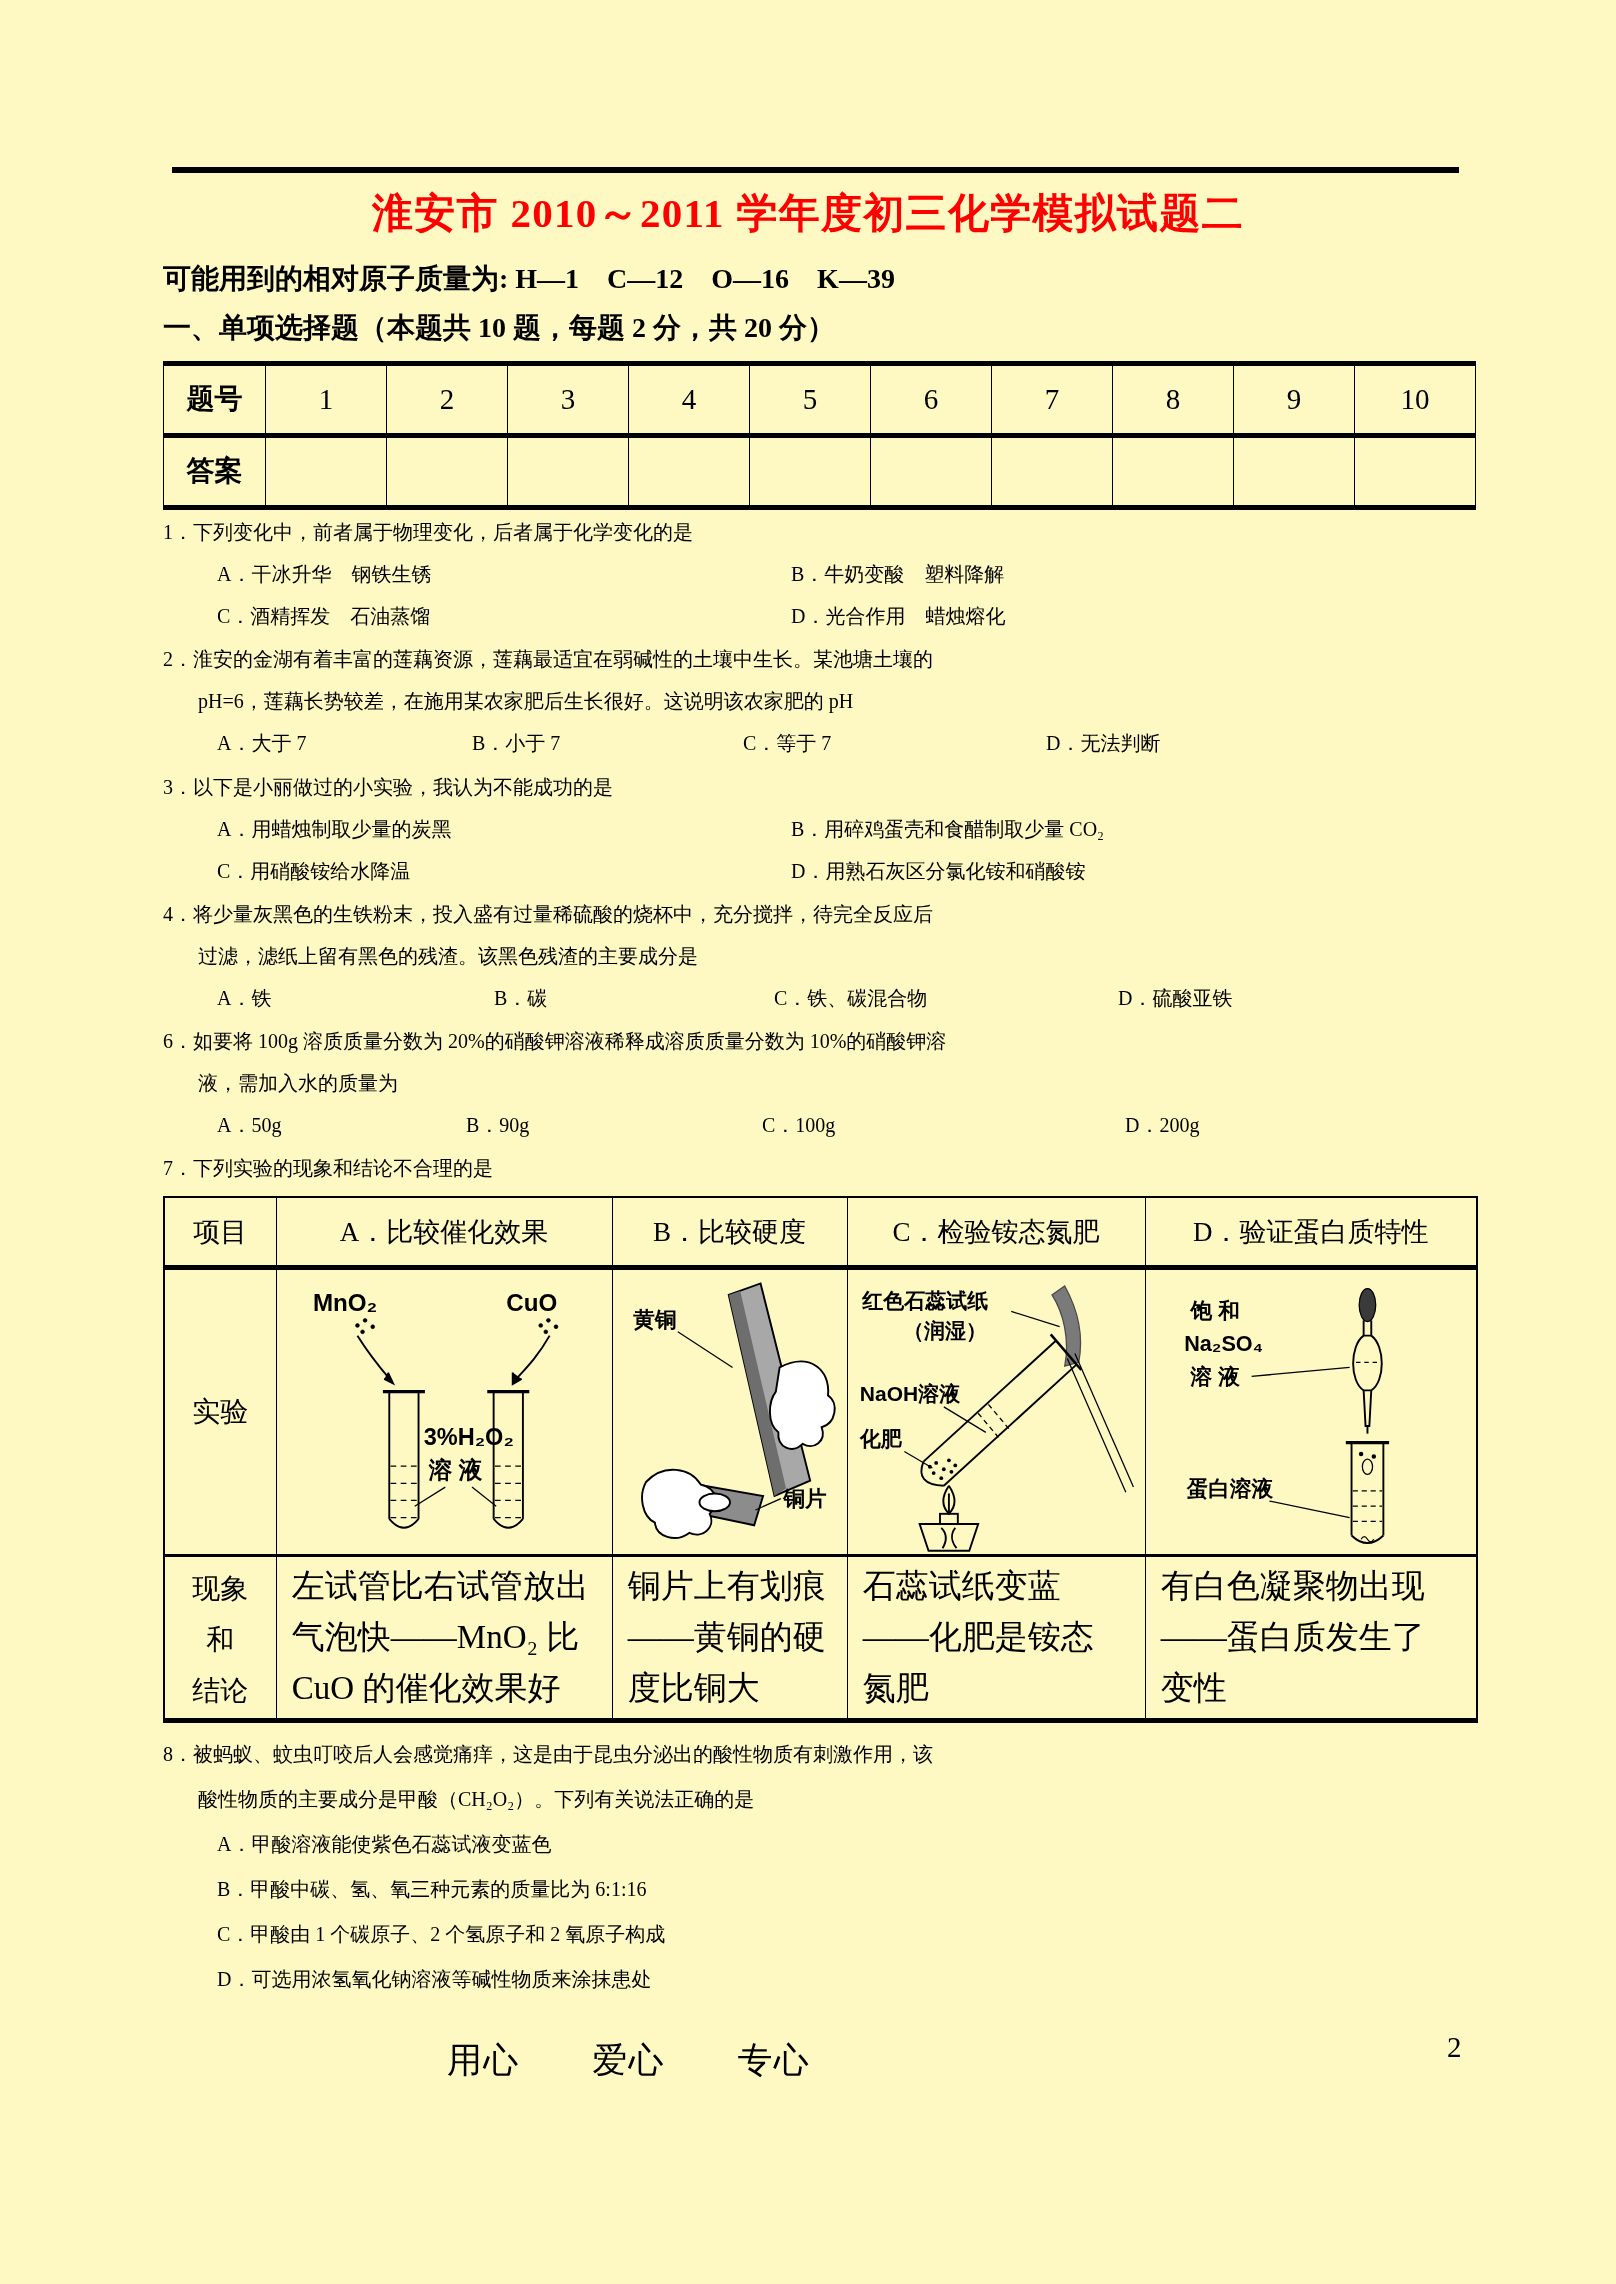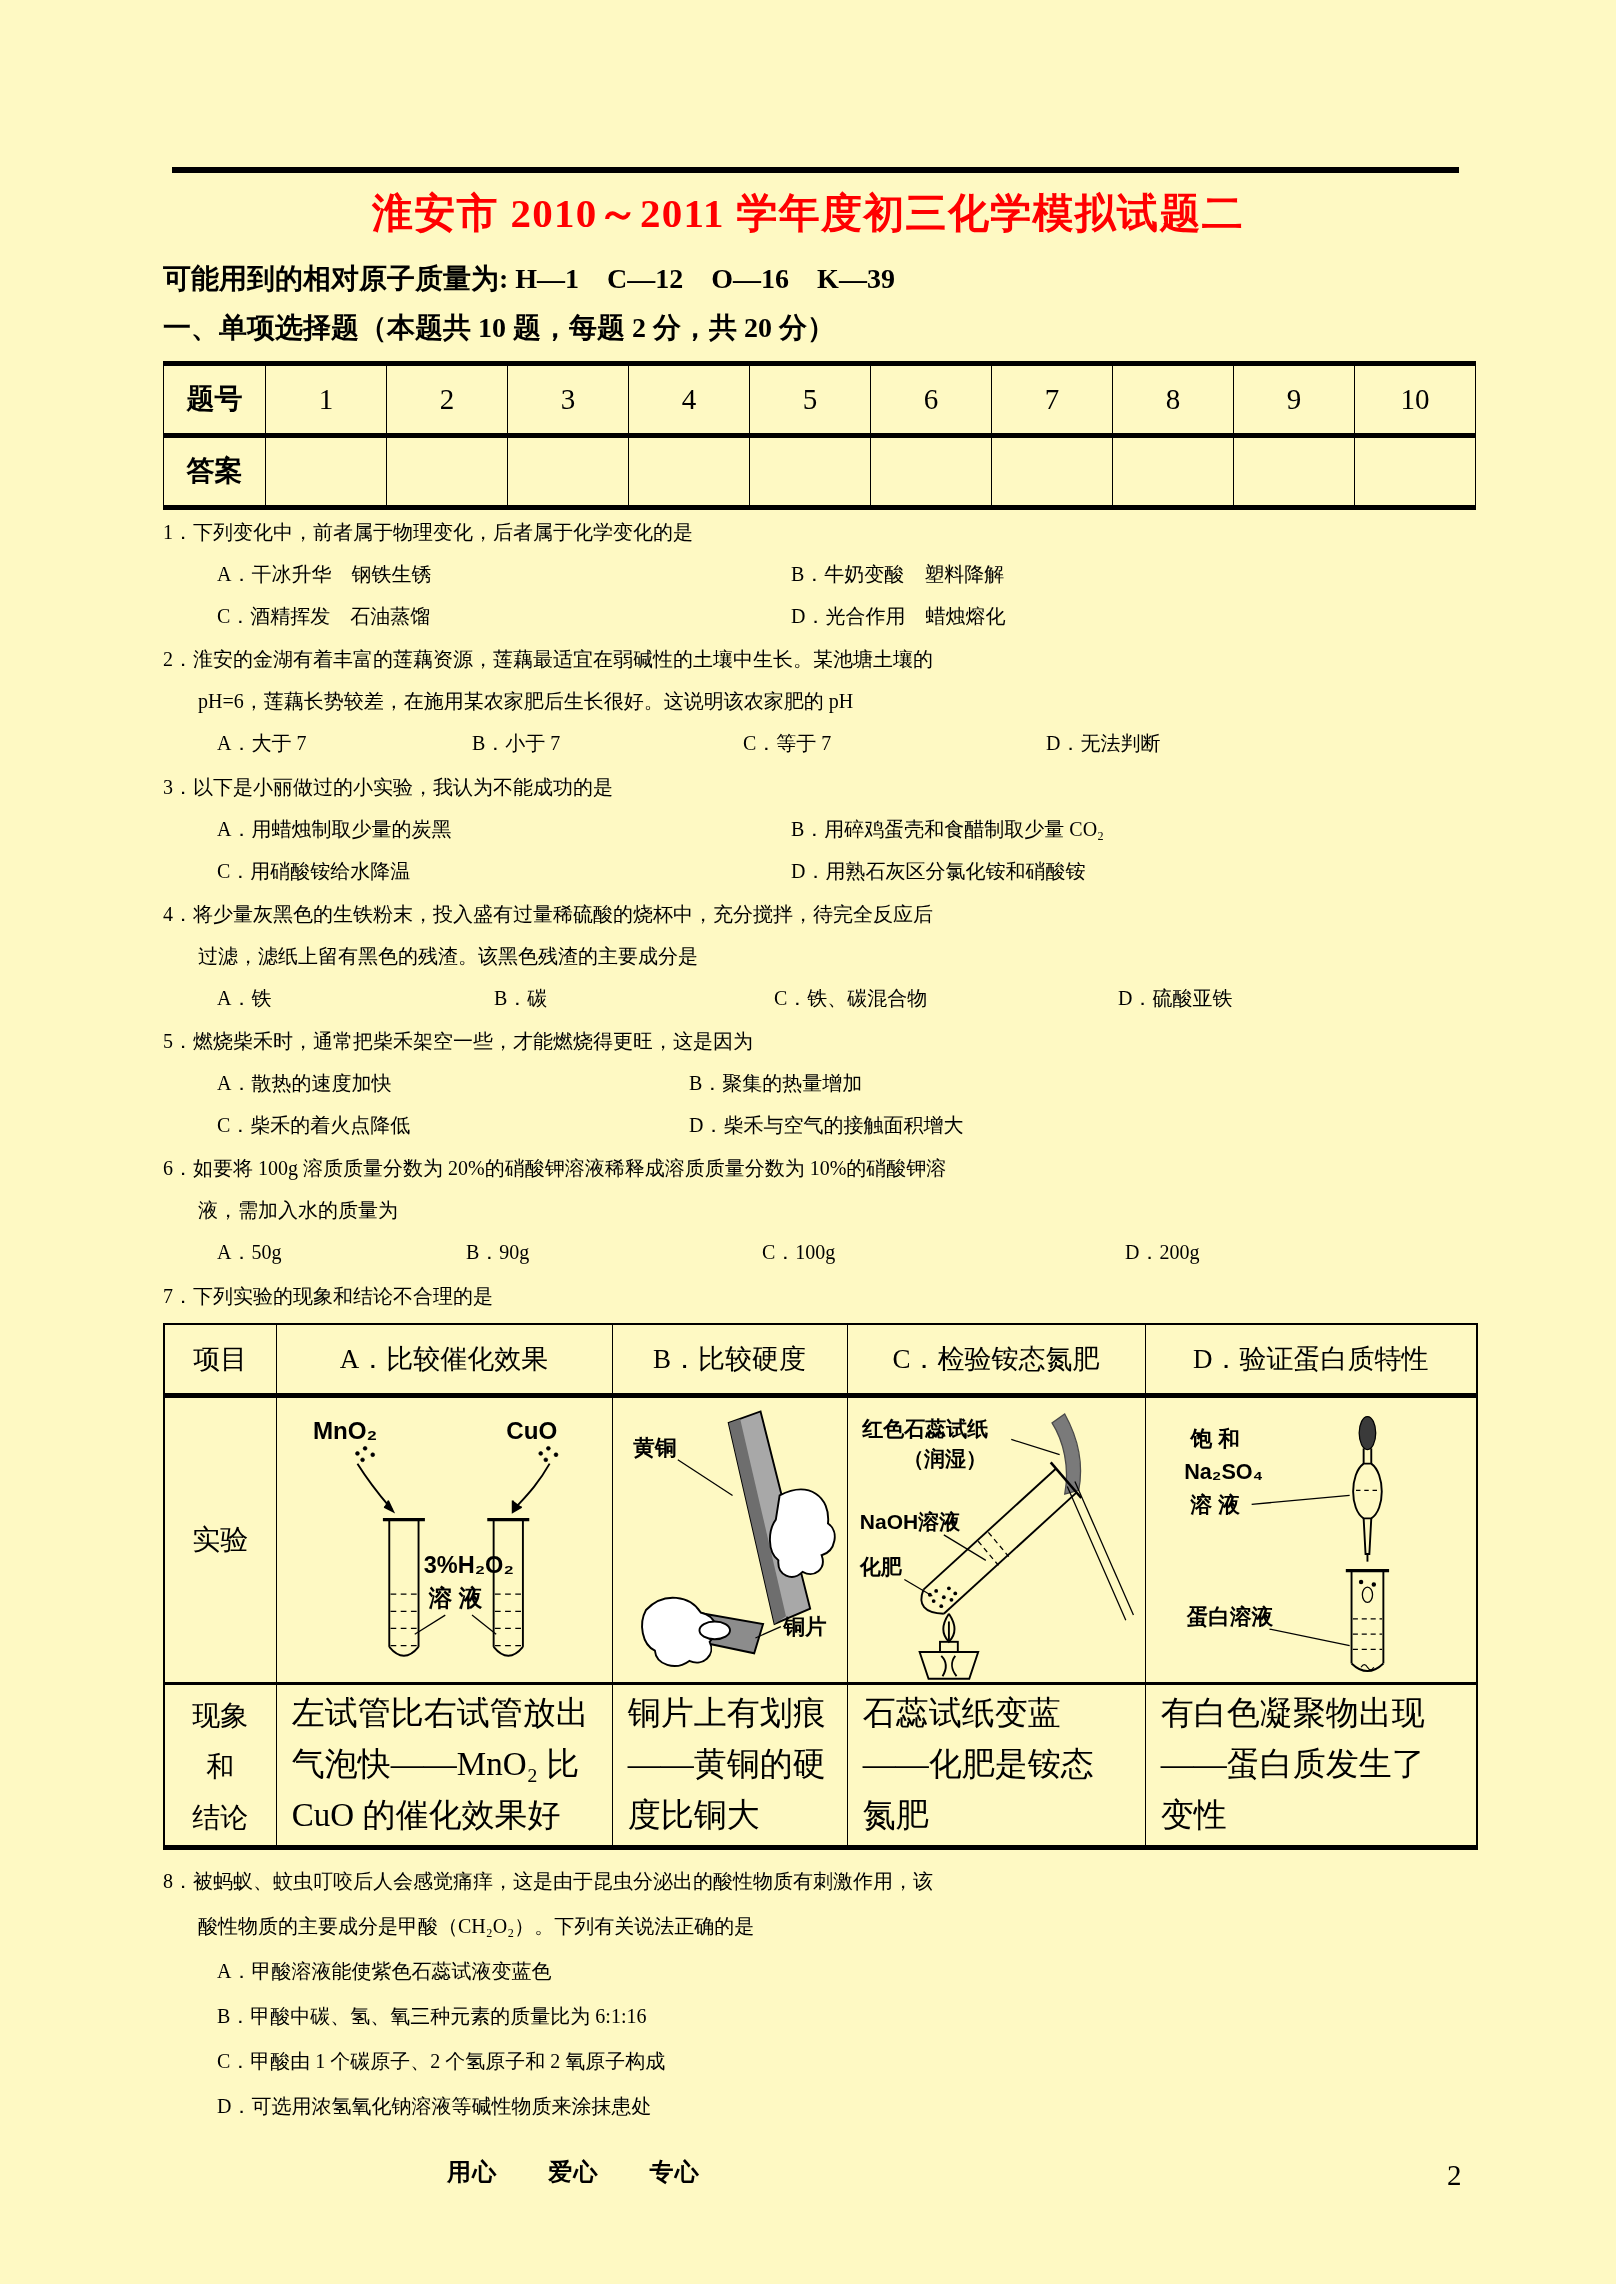--- a/index.html
+++ b/index.html
@@ -77,22 +77,22 @@
   }
   .conc-lab{font-size:28px;line-height:51px;text-align:center;vertical-align:top;padding-top:3.8px;}
 
   svg{display:block;margin:0 auto;}
   svg text{
     font-family:"Liberation Sans","DejaVu Sans",sans-serif;
     font-weight:bold;fill:#000;
   }
   .footer{position:relative;margin-top:23px;height:45px;}
   .footer .motto{
-    position:absolute;left:284px;top:4px;
-    font-size:24px;letter-spacing:1.3px;font-weight:bold;
+    position:absolute;left:284px;top:12px;
+    font-size:35px;letter-spacing:1.3px;
   }
   .footer .pagenum{
     position:absolute;left:1284px;top:6.4px;font-size:29px;
   }
 </style>
 </head>
 <body>
 
 <div class="page">
 
@@ -178,29 +178,20 @@
     </div>
 
     <div class="qblock">
       <div class="line stem">4．将少量灰黑色的生铁粉末，投入盛有过量稀硫酸的烧杯中，充分搅拌，待完全反应后</div>
       <div class="line stem2">过滤，滤纸上留有黑色的残渣。该黑色残渣的主要成分是</div>
       <div class="line opts">
         <span class="q4a">A．铁</span><span class="q4b">B．碳</span><span class="q4c">C．铁、碳混合物</span><span>D．硫酸亚铁</span>
       </div>
     </div>
 
-    <div class="qblock">
-      <div class="line stem">5．燃烧柴禾时，通常把柴禾架空一些，才能燃烧得更旺，这是因为</div>
-      <div class="line opts">
-        <span class="ow-q5">A．散热的速度加快</span><span>B．聚集的热量增加</span>
-      </div>
-      <div class="line opts">
-        <span class="ow-q5">C．柴禾的着火点降低</span><span>D．柴禾与空气的接触面积增大</span>
-      </div>
-    </div>
 
     <div class="qblock">
       <div class="line stem">6．如要将 100g 溶质质量分数为 20%的硝酸钾溶液稀释成溶质质量分数为 10%的硝酸钾溶</div>
       <div class="line stem2">液，需加入水的质量为</div>
       <div class="line opts">
         <span class="q6a">A．50g</span><span class="q6b">B．90g</span><span class="q6c">C．100g</span><span>D．200g</span>
       </div>
     </div>
 
     <div class="qblock">

